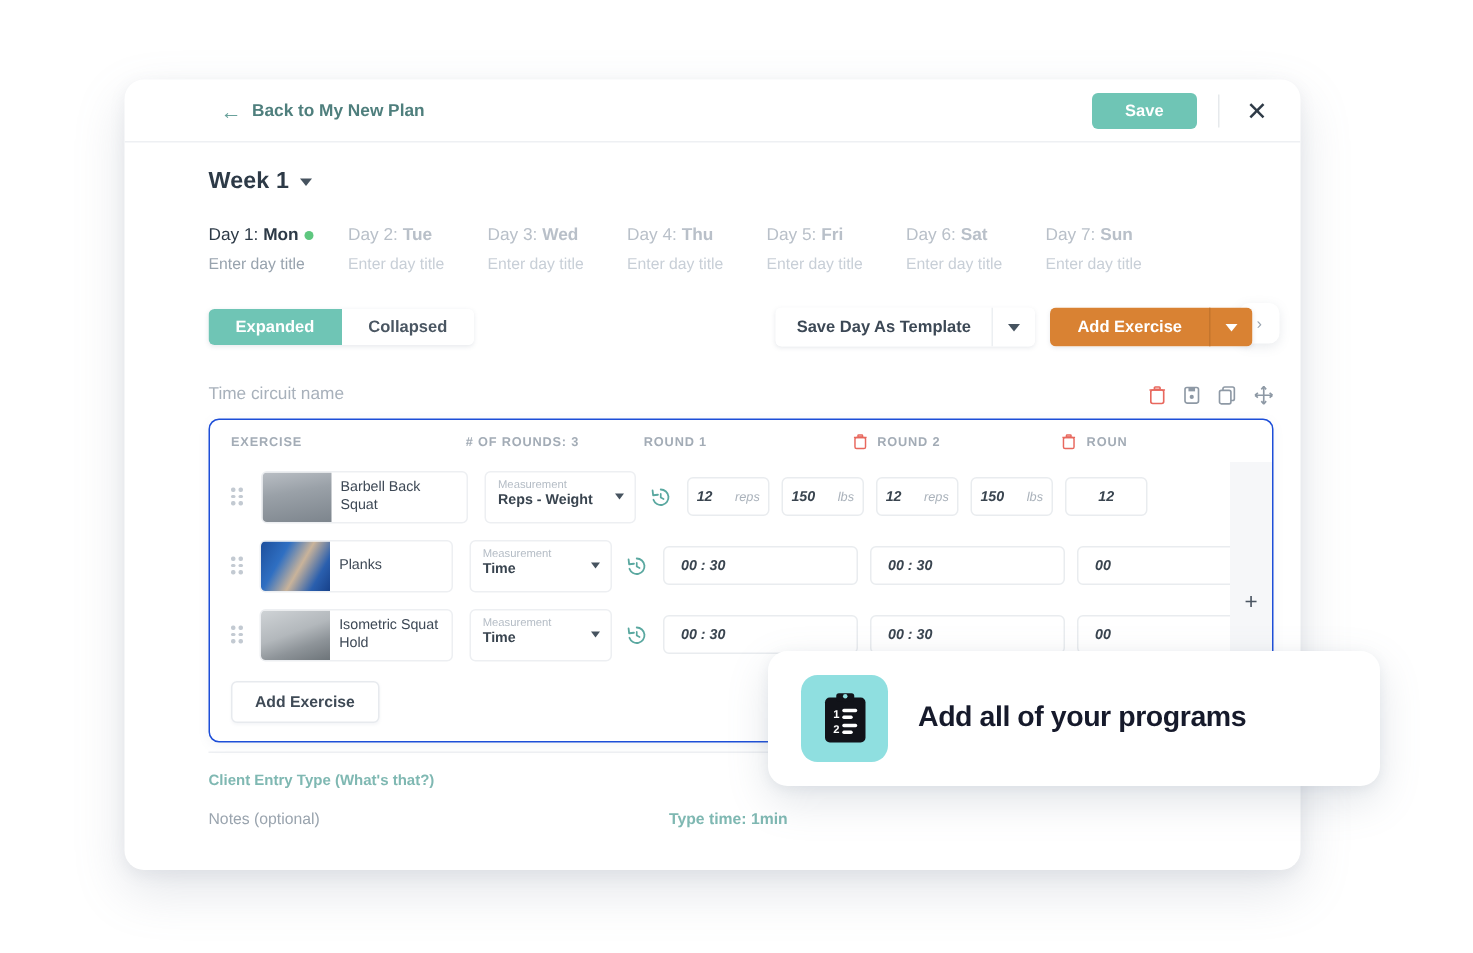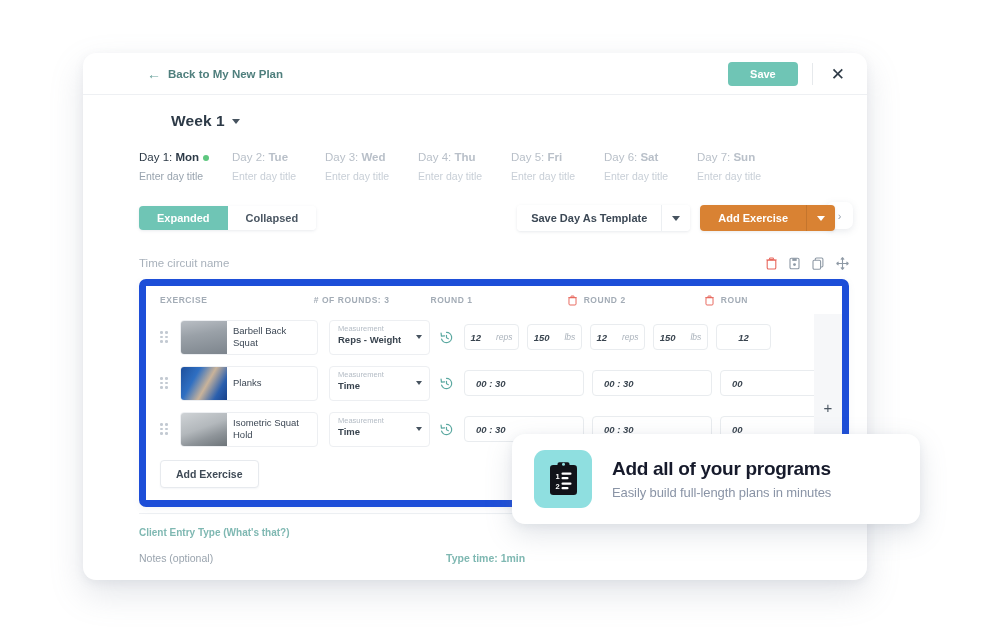--- a/index.html
+++ b/index.html
@@ -47,21 +47,21 @@
   }
   .divider-v { width:1px; height:22px; background:#e6e9ec; }
   .close-x {
     font-size: 17px; color:#2f3b47; line-height:1;
     cursor: pointer; padding: 0 4px; font-weight: 400;
   }
 
   
   .body-wrap { padding: 17px 0 0 0; position: relative; height: calc(100% - 42px); }
   .week-row { margin-left: 56px; display:flex; align-items:center; gap:7px; }
-  .week-title { font-size: 15.5px; font-weight: 700; color:#2d3a47; letter-spacing:.1px;margin-left:32px; }
+  .week-title { font-size: 15.5px; font-weight: 700; color:#2d3a47; letter-spacing:.1px; }
   .caret { width:0;height:0;border-left:4px solid transparent;border-right:4px solid transparent;border-top:5px solid #46535f; cursor:pointer;}
 
   
   .days-row {
     margin: 21px 0 0 56px;
     display: flex; gap: 0;
   }
   .day-col { width: 93px; flex: none; }
   .day-title { font-size: 11.5px; color:#b9c0c9; white-space: nowrap; }
   .day-col.active .day-title { color:#2d3a47; }
@@ -109,21 +109,21 @@
   
   .circuit-head {
     margin: 26px 18px 0 56px; display:flex; align-items:center; position:relative;
   }
   .circuit-name { font-size:11.5px; color:#a8b1bb; cursor:text; }
   .circuit-icons { position:absolute; right:0; display:flex; gap:12px; align-items:center; }
   .ic { cursor:pointer; display:flex; }
 
   .circuit-card {
     margin: 10px 18px 0 56px;
-    background:#fff; border:7px solid #1d4ed8; border-radius:7px;
+    background:#fff; border:1px solid #1d4ed8; border-radius:7px;
     box-shadow:0 2px 7px rgba(120,130,150,.08);
     overflow:hidden; position:relative;
   }
   .tbl-head {
     display:flex; align-items:center; height:28px;
     font-size:8.5px; font-weight:700; color:#a3acb6; letter-spacing:.55px;
     padding: 0 0 0 14px;
   }
   .th-ex { width: 158px; }
   .th-rounds { width: 120px; }
@@ -154,21 +154,21 @@
 
   .hist-ic { margin-right:10px; cursor:pointer; display:flex;}
 
   .cells { display:flex; align-items:center; gap:8px;font-style:italic; }
   .cell {
     height:26px; border:1px solid #e9ecef; border-radius:4px; background:#fff;
     display:flex; align-items:center; justify-content:center; gap:3px;
     font-size:9.5px; color:#39444f;
   }
   .cell.num { width:55px; }
-  .cell.time { width:120px; justify-content:flex-start; padding-left:11px; }
+  .cell.time { width:130px; justify-content:flex-start; padding-left:11px; }
   .cell .unit { color:#aab2bb; font-size:8.5px;padding-left:12px; }
   .cell b { font-weight:600; }
 
   .addround {
     position:absolute; right:0; top:28px; bottom:0; width:28px;
     background:#f6f7f9; display:flex; align-items:center; justify-content:center;
     font-size:15px; color:#4b5662; cursor:pointer;
   }
 
   .add-ex-row { padding: 8px 0 12px 14px; }
@@ -540,17 +540,16 @@
         <text x="8.5" y="17.5" font-family="Liberation Sans, sans-serif" font-size="7.5" font-weight="700" fill="#ffffff">1</text>
         <text x="8.5" y="27.5" font-family="Liberation Sans, sans-serif" font-size="7.5" font-weight="700" fill="#ffffff">2</text>
         <rect x="14.5" y="11.5" width="10" height="2.3" rx="1.1" fill="#ffffff"></rect>
         <rect x="14.5" y="16" width="7" height="2.3" rx="1.1" fill="#ffffff"></rect>
         <rect x="14.5" y="21.5" width="10" height="2.3" rx="1.1" fill="#ffffff"></rect>
         <rect x="14.5" y="26" width="7" height="2.3" rx="1.1" fill="#ffffff"></rect>
       </svg>
     </div>
     <div>
       <div class="promo-title">Add all of your programs</div>
-      <div class="promo-sub">Easily build full-length plans in minutes</div>
     </div>
   </div>
 
 </div>
 
 </body></html>

